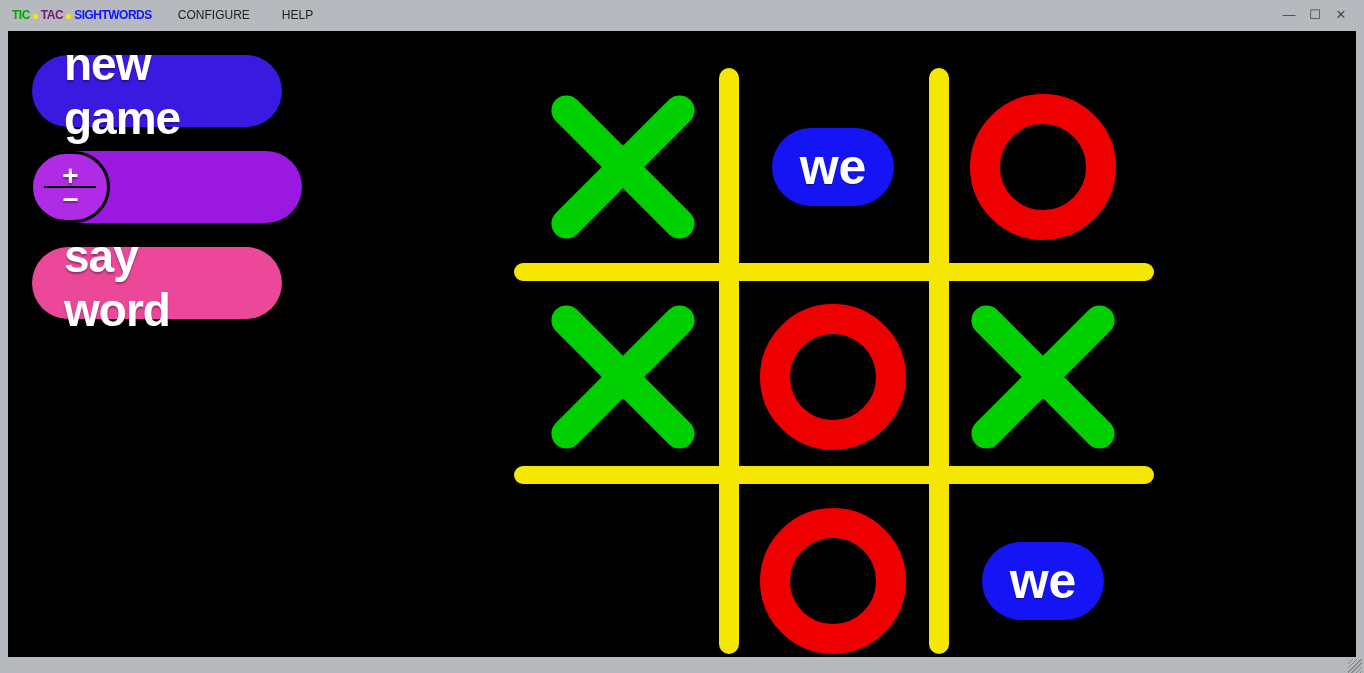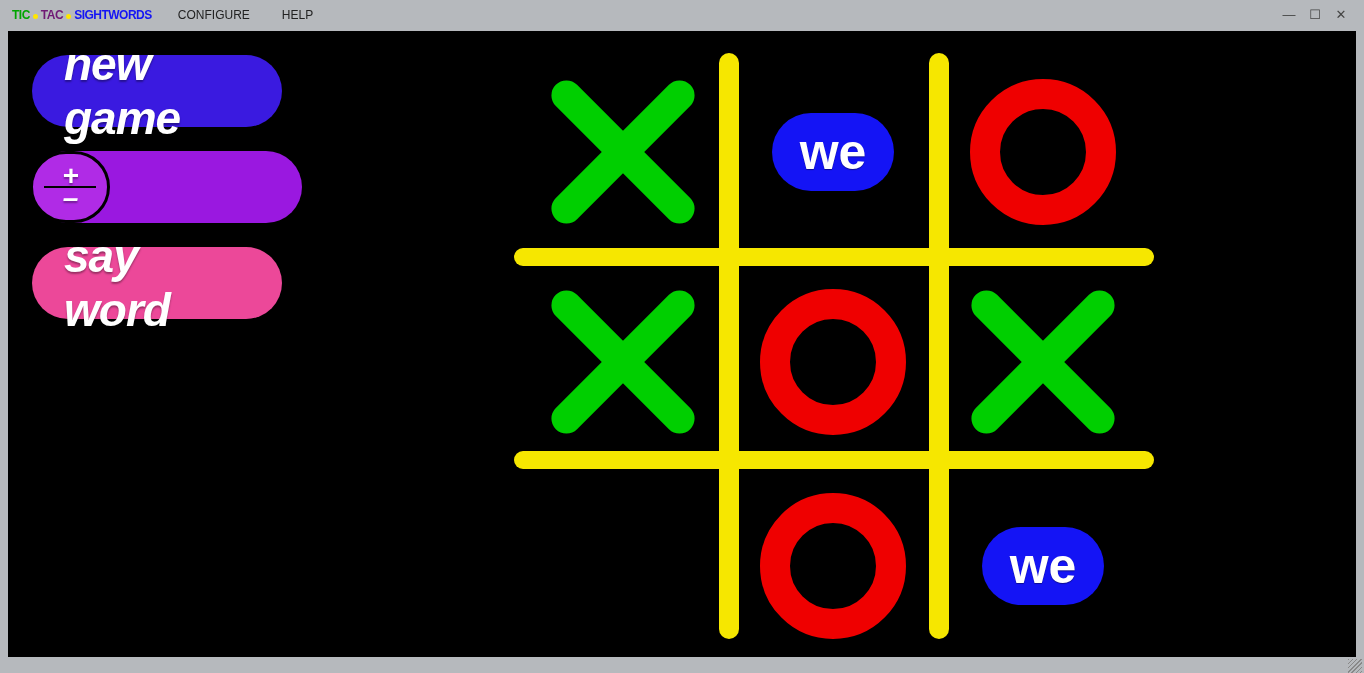--- a/index.html
+++ b/index.html
@@ -18,35 +18,35 @@
 .winbtns { margin-left:auto; display:flex; gap:4px; font-size:13px; color:#444; }
 .winbtn{ width:22px; height:18px; text-align:center; line-height:18px; cursor:pointer; }
 
 
 .canvas { position:absolute; left:4px; top:28px; right:4px; bottom:4px; background:#000; }
 
 
 .controls { position:absolute; left:24px; top:24px; display:flex; flex-direction:column; gap:24px; }
 .pill { height:72px; border-radius:40px; display:flex; align-items:center; justify-content:center;
         color:#fff; font-weight:800; font-size:46px; letter-spacing:-1px; cursor:pointer;
-        text-shadow:0 2px 2px rgba(0,0,0,.35); padding:4px 32px;font-style:italic; }
+        text-shadow:0 2px 2px rgba(0,0,0,.35); padding:4px 32px; }
 .pill-blue   { background:#3a1ae0; width:250px; }
 .pill-purple { background:#9a18e0; width:270px; justify-content:flex-start; padding-left:0; }
 .pill-pink   { background:#ec4899; width:250px; }
 .lvl-badge{ width:80px; height:72px; border-radius:40px; background:#b02be6;
             border:3px solid #000; margin-left:-2px; display:flex; flex-direction:column;
             align-items:center; justify-content:center; gap:0px; }
 .lvl-badge .divider{ width:52px; height:2px; background:#000; }
 .lvl-badge span{ font-size:28px; font-weight:900; line-height:20px; color:#fff; }
 .lvl-text{ flex:1; text-align:center; }
 .watermark{position:absolute; left:126px; top:44px; color:#fff; opacity:.28; font-size:44px;
            font-weight:800; letter-spacing:-1px; pointer-events:none;}
 
 
-.board { position:absolute; left:516px; top:22px; width:620px; height:586px; }
+.board { position:absolute; left:516px; top:37px; width:620px; height:586px; }
 .grid-line{ position:absolute; background:#f6e700; border-radius:10px; }
 .v1{ left:195px; top:0; width:20px; height:586px; }
 .v2{ left:405px; top:0; width:20px; height:586px; }
 .h1{ left:-10px; top:195px; width:640px; height:18px; }
 .h2{ left:-10px; top:398px; width:640px; height:18px; }
 
 .cell{ position:absolute; width:190px; height:190px; display:flex; align-items:center; justify-content:center; cursor:pointer; }
 .c00{left:4px;  top:4px;}   .c01{left:214px; top:4px;}   .c02{left:424px; top:4px;}
 .c10{left:4px;  top:214px;} .c11{left:214px; top:214px;} .c12{left:424px; top:214px;}
 .c20{left:4px;  top:418px;} .c21{left:214px; top:418px;} .c22{left:424px; top:418px;}

